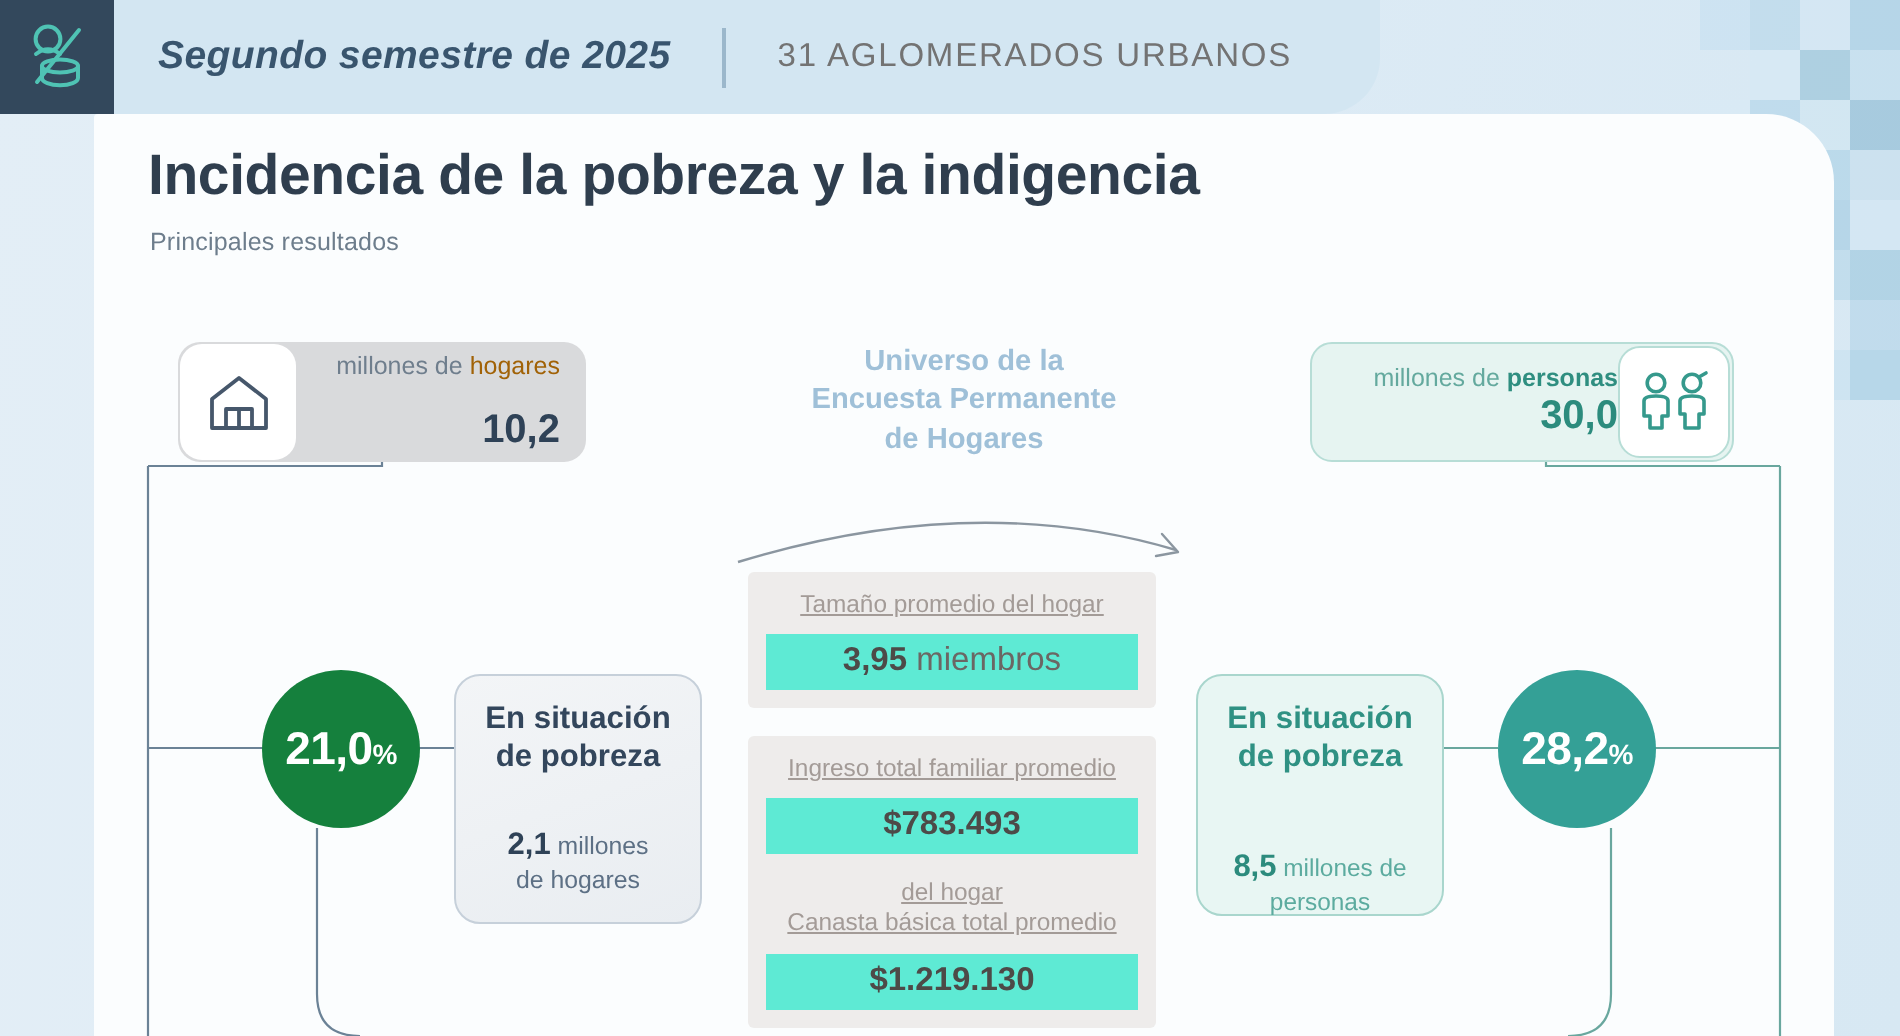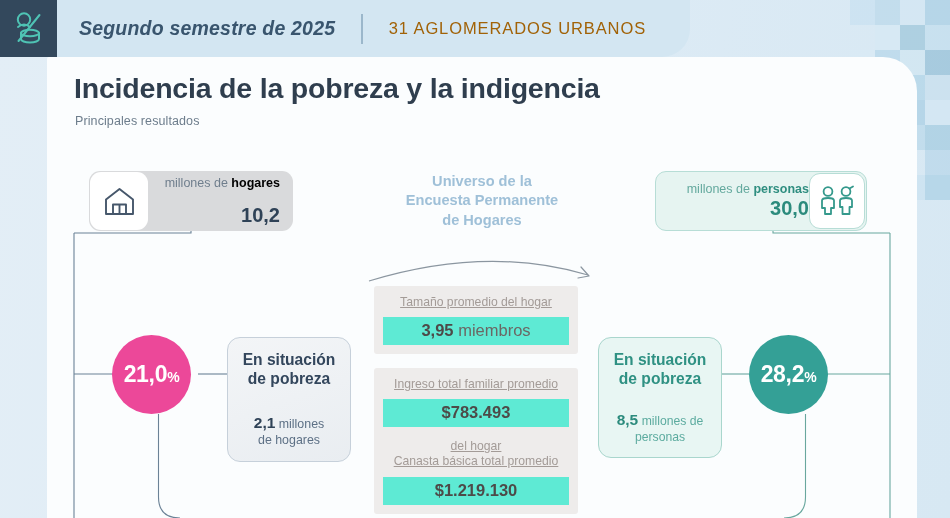--- a/index.html
+++ b/index.html
@@ -39,21 +39,21 @@
   .hdr-period {
     font-size: 19.5px; font-weight: bold; font-style: italic;
     color: #39556e; letter-spacing: .2px;
     margin-left: 22px; white-space: nowrap; text-align: right;
   }
   .hdr-sep {
     width: 1.5px; height: 30px; background: #9bb7cb;
     margin: 0 26px;
   }
   .hdr-agglo {
-    font-size: 16.5px; color: #a16207; letter-spacing: .9px;
+    font-size: 16.5px; color: #737373; letter-spacing: .9px;
     white-space: nowrap;
   }
 
   
   .panel {
     position: absolute; left: 47px; top: 57px;
     width: 870px; height: 461px;
     background: #fbfdfe;
     border-top-left-radius: 2px;
     border-top-right-radius: 34px;
@@ -83,21 +83,21 @@
   .pill-hog .icon-sq {
     width: 58px; height: 58px; margin-left: 1px;
     background: #ffffff; border-radius: 11px;
     display: flex; align-items: center; justify-content: center;
     flex: none;
   }
   .pill-hog .txt {
     flex: 1; text-align: right; padding-right: 13px; line-height: 1.12;
   }
   .pill-hog .lbl { font-size: 12.5px; color: #6f7e8d; }
-  .pill-hog .lbl b { color: #000000; font-weight: bold; }
+  .pill-hog .lbl b { color: #a16207; font-weight: normal; }
   .pill-hog .val { font-size: 20px; font-weight: bold; color: #2f4257; margin-top: 14px; }
 
   .pill-per {
     position: absolute; left: 608px; top: 114px;
     height: 60px; width: 212px;
     background: #e6f4f1;
     border: 1.3px solid #b7ddd6;
     border-radius: 11px;
     display: flex; align-items: center;
   }
@@ -121,21 +121,21 @@
     font-size: 14.6px; font-weight: bold; color: #9fc0d8;
     line-height: 1.32;
   }
 
   
   .circ {
     position: absolute;
     width: 79px; height: 79px; border-radius: 50%;
     display: flex; align-items: center; justify-content: center;
   }
-  .circ-left  { left: 65px;  top: 278px; background: #ec4899; text-align: center; }
+  .circ-left  { left: 84px;  top: 278px; background: #15803d; text-align: center; }
   .circ-right { left: 702px; top: 278px; background: #34a096; }
   .circ .pct { color: #ffffff; font-size: 23px; font-weight: bold; letter-spacing: -.3px; }
   .circ .pct .sm { font-size: 14px; font-weight: bold; }
 
   
   .card-l {
     position: absolute; left: 180px; top: 280px;
     width: 124px; height: 125px;
     background: linear-gradient(160deg,#f3f5f7 0%,#e9edf1 100%);
     border: 1.3px solid #c6d0da; border-radius: 13px;
@@ -146,21 +146,21 @@
   .card-l .num b { font-size: 15.5px; color: #2f4257; font-weight: bold; }
 
   .card-r {
     position: absolute; left: 551px; top: 280px;
     width: 124px; height: 121px;
     background: #e8f6f3;
     border: 1.3px solid #a9d6cd; border-radius: 13px;
     padding-top: 13px; text-align: center;
   }
   .card-r .hd { font-size: 15.6px; font-weight: bold; color: #2f9183; line-height: 1.2; }
-  .card-r .num { margin-top: 22px; font-size: 12.2px; color: #5cab9f; line-height: 1.26; }
+  .card-r .num { margin-top: 36px; font-size: 12.2px; color: #5cab9f; line-height: 1.26; }
   .card-r .num b { font-size: 15.5px; color: #2c8b7d; font-weight: bold; }
 
   
   .mbox {
     position: absolute; left: 327px;
     width: 204px;
     background: #eeeceb;
     border-radius: 3px;
     padding: 9px 0 0 0;
     text-align: center;

